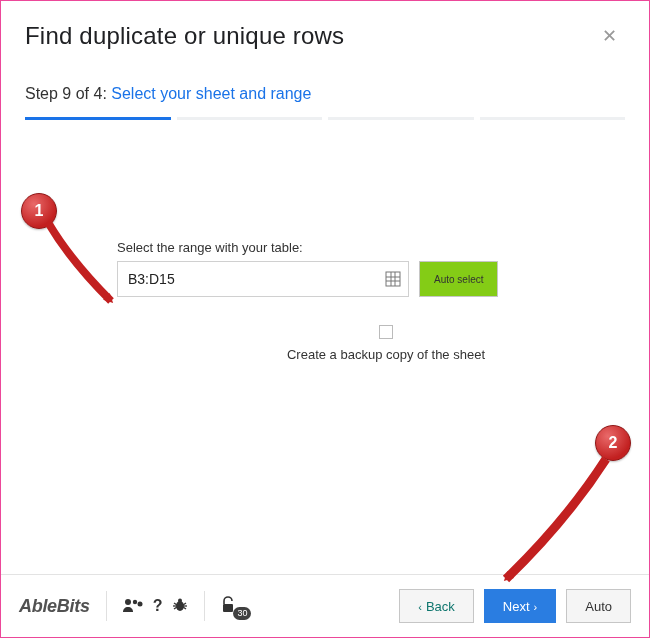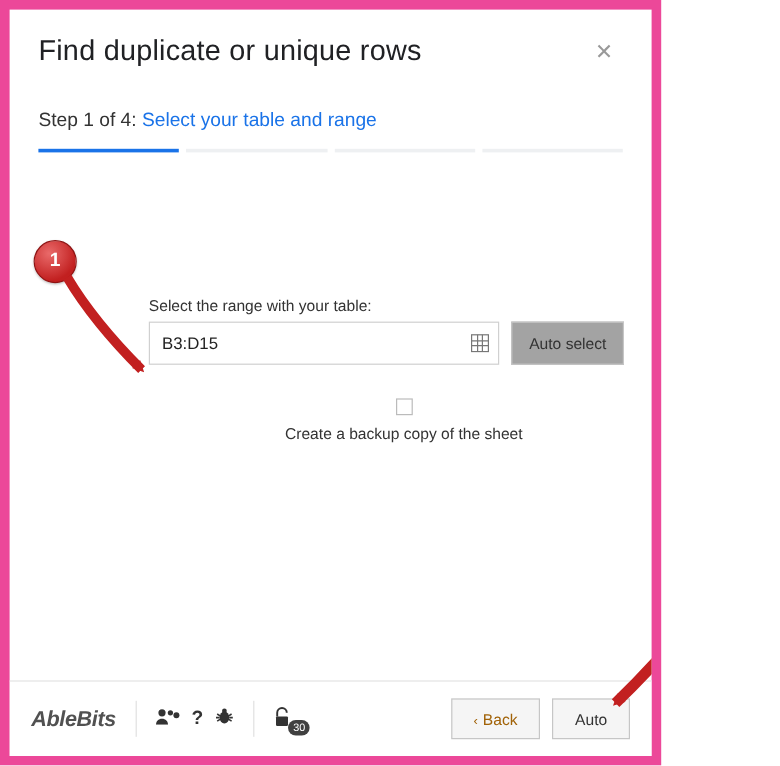--- a/index.html
+++ b/index.html
@@ -5,23 +5,23 @@
   * { box-sizing: border-box; margin: 0; padding: 0; }
   body {
     width: 650px;
     height: 638px;
     font-family: Arial, Helvetica, sans-serif;
     background: #fff;
     position: relative;
     color: #222;
   }
   .outer {
-    width: 551px;
+    width: 650px;
     height: 638px;
-    border: 8px solid #ec4899;
+    border: 1px solid #ec4899;
     position: relative;
     overflow: hidden;
     background: #fff;
   }
   .header {
     display: flex;
     align-items: center;
     justify-content: space-between;
     padding: 20px 24px 6px 24px;
   }
@@ -91,22 +91,22 @@
     transform: translateY(-50%);
     width: 16px;
     height: 16px;
     cursor: pointer;
   }
   .grid-icon svg { display: block; }
   .auto-btn {
     height: 36px;
     padding: 0 14px;
     border: 1px solid #c6c6c6;
-    background: #a3a3a3;
-    font-size: 13px;
+    background: #84cc16;
+    font-size: 10px;
     color: #333;
     cursor: pointer;
   }
   .backup-row {
     display: flex;
     align-items: center;
     gap: 8px;
     margin-top: 28px;
     margin-left: 18px;
     font-size: 13px;
@@ -174,21 +174,21 @@
   .btn {
     height: 34px;
     padding: 0 18px;
     font-size: 13px;
     border: 1px solid #c6c6c6;
     background: #f5f5f5;
     color: #333;
     cursor: pointer;
   }
   .btn.disabled {
-    color: #a16207;
+    color: #0f766e;
     cursor: default;
   }
   .btn.primary {
     background: #2a7de1;
     border-color: #2a7de1;
     color: #fff;
   }
   .btn .chev {
     margin-left: 4px;
     font-size: 11px;
@@ -224,21 +224,21 @@
 <body>
 
 <div class="outer">
 
   <div class="header">
     <div class="title">Find duplicate or unique rows</div>
     <div class="close-x">✕</div>
   </div>
 
   <div class="step-row">
-    <span>Step 1 of 4: </span><span class="step-link">Select your table and range</span>
+    <span>Step 9 of 4: </span><span class="step-link">Select your sheet and range</span>
   </div>
 
   <div class="progress">
     <div class="progress-seg active"></div>
     <div class="progress-seg"></div>
     <div class="progress-seg"></div>
     <div class="progress-seg"></div>
   </div>
 
   <div class="content">
@@ -302,20 +302,21 @@
             <path d="M3 8 V5 a4 4 0 0 1 8 0"></path>
             <rect x="2" y="8" width="10" height="8" rx="1" fill="#333" stroke="none"></rect>
           </g>
         </svg>
       <span class="badge">30</span>
     </span>
 
     <div class="spacer"></div>
 
     <button class="btn disabled"><span class="chev-l">‹</span><span>Back</span></button>
+    <button class="btn primary"><span>Next</span><span class="chev">›</span></button>
     <button class="btn">Auto</button>
   </div>
 
   <div class="anno-badge" style="left:20px; top:192px;">1</div>
   <div class="anno-badge" style="left:594px; top:424px;">2</div>
 
   <svg class="anno-svg" style="left:30px; top:205px;" width="110" height="110">
     <defs>
       <marker id="ah1" markerWidth="10" markerHeight="10" refX="7" refY="5" orient="auto" markerUnits="userSpaceOnUse">
         <path d="M0,0 L10,5 L0,10 L3,5 Z" fill="#c22020"></path>

